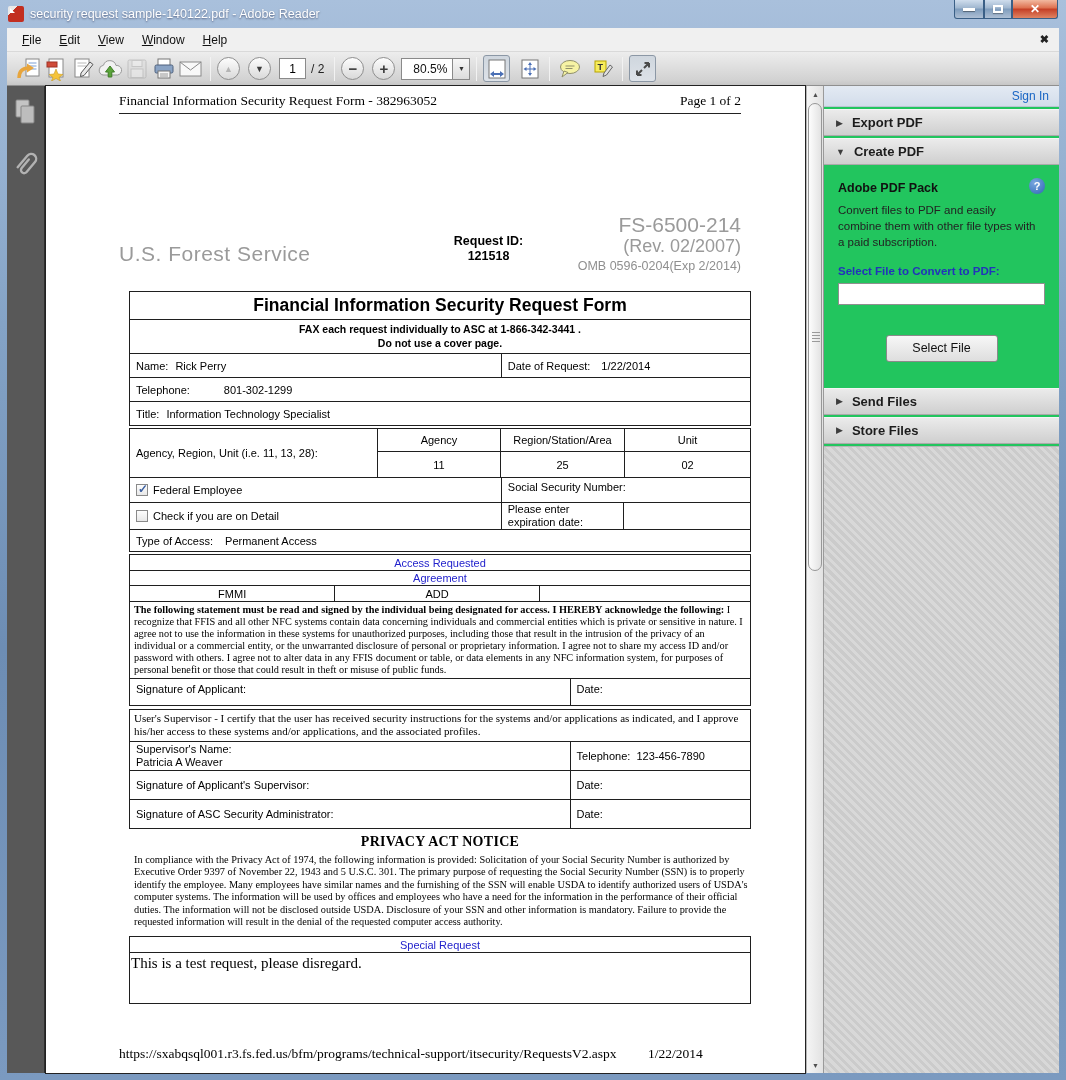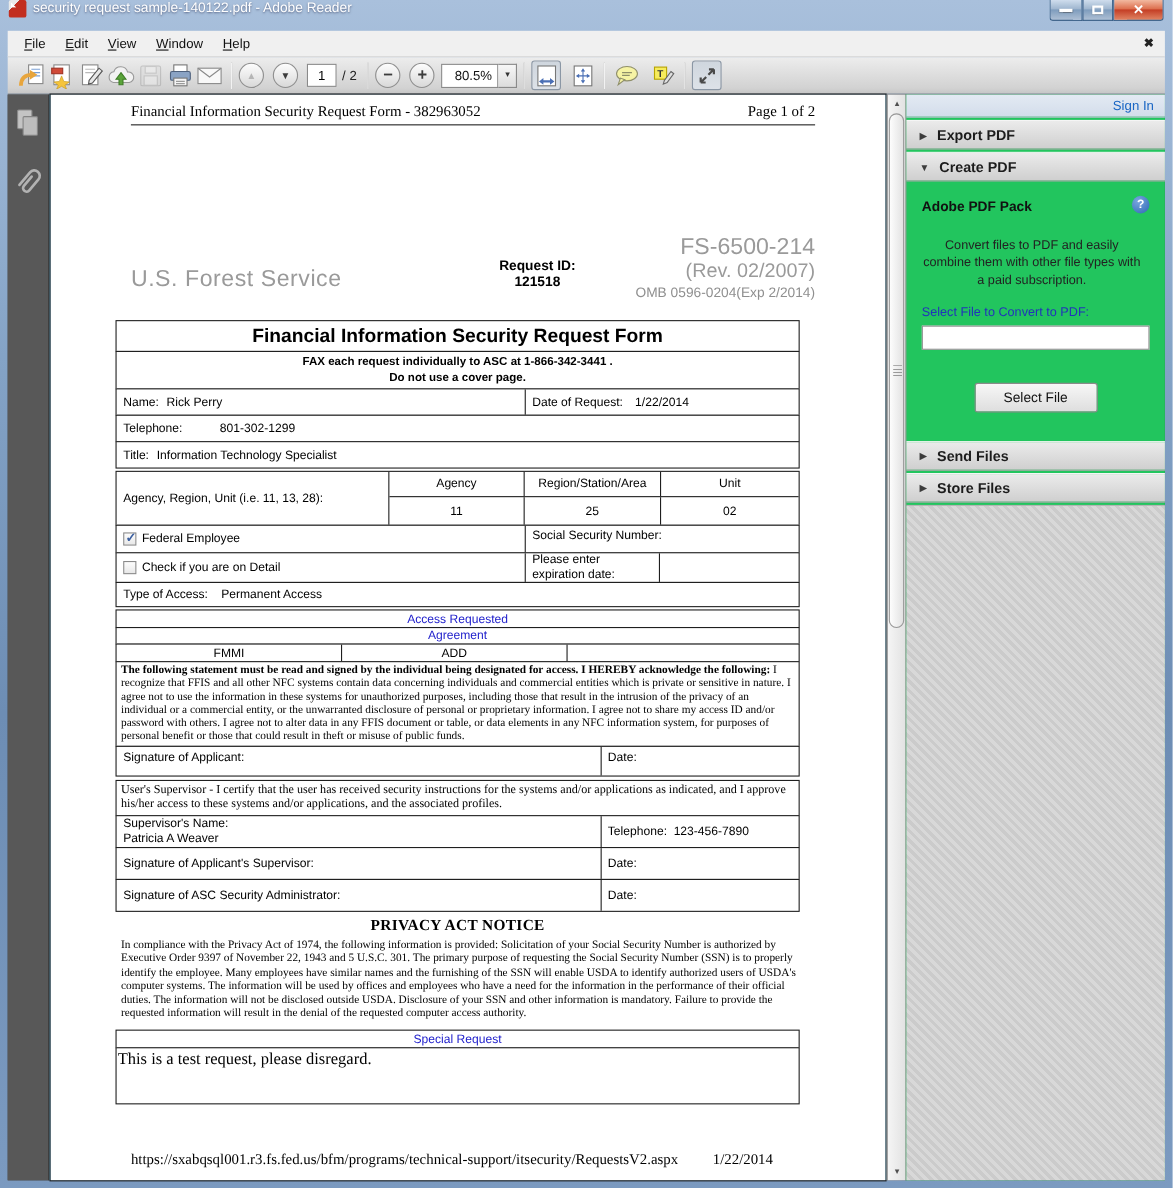--- a/index.html
+++ b/index.html
@@ -1,20 +1,20 @@
 <!DOCTYPE html>
 <html><head>
 <meta charset="utf-8">
 <style>
   * { margin:0; padding:0; box-sizing:border-box; }
   html,body { width:1066px; height:1080px; overflow:hidden; font-family:"Liberation Sans",sans-serif; }
   .win { position:absolute; inset:0;
          background:linear-gradient(180deg,#a9c0dc 0%,#84a3c6 30%,#6d8db4 60%,#7b9ac0 100%); }
   
-  .titlebar { height:28px; display:flex; align-items:flex-start; padding:0 8px; position:relative; }
+  .titlebar { height:28px; display:flex; align-items:center; padding:0 8px; position:relative; }
   .app-icon { width:16px; height:16px; margin-right:6px; position:relative;
               background:linear-gradient(135deg,#e9e9e9 0 30%, #c22e20 30%); border-radius:2px; }
   .app-icon::after { content:""; position:absolute; left:2px; top:2px; width:5px; height:5px;
               background:#fff; clip-path:polygon(0 0,100% 100%,0 100%); }
   .title-text { color:#fff; font-size:12.5px; text-shadow:0 1px 2px rgba(0,0,40,.5); }
   .win-controls { position:absolute; right:8px; top:0; display:flex; }
   .wc { height:19px; border:1px solid #3a5f86; border-top:none; display:flex; align-items:center;
         justify-content:center; color:#fff; font-size:10px;
         background:linear-gradient(180deg,#cfdded 0%,#9fb6cf 45%,#7e9cbd 50%,#aebfd4 100%); }
   .wc-min { width:30px; border-radius:0 0 0 3px; }
@@ -79,39 +79,39 @@
   .panel-header { height:27px; margin-top:2px; background:linear-gradient(180deg,#ebebeb,#cfcfcf);
               border-top:1px solid #f5f5f5; border-bottom:1px solid #aaaaaa;
               display:flex; align-items:center; padding:0 12px; gap:9px; }
   .panel-header .tri { font-size:9px; color:#3c3c3c; }
   .panel-header .ph-label { font-size:13px; font-weight:bold; color:#1c1c1c; }
   .panel-body { padding:16px 14px 18px 14px; position:relative; }
   .pack-title { font-size:12.5px; font-weight:bold; color:#111; }
   .help-icon { position:absolute; right:14px; top:13px; width:16px; height:16px; border-radius:50%;
               background:radial-gradient(circle at 35% 30%,#7aa7e0,#2d66b4); color:#fff; font-size:11px; font-weight:bold;
               display:flex; align-items:center; justify-content:center; }
-  .pack-desc { margin-top:21px; font-size:11.5px; line-height:1.38; color:#222; width:200px;text-align:center; }
-  .blue-label { margin-top:14px; font-size:11.5px; color:#2233bb; }
+  .pack-desc { margin-top:8px; font-size:11.5px; line-height:1.38; color:#222; width:200px; }
+  .blue-label { margin-top:14px; font-size:11.5px; color:#2233bb;font-weight:bold; }
   .file-input { margin-top:6px; width:207px; height:22px; border:1px solid #8f8f8f; background:#fff;
               font-family:"Liberation Sans",sans-serif; }
   .select-file-btn { display:block; margin:30px auto 6px auto; width:112px; height:27px;
               background:linear-gradient(180deg,#f7f7f7,#dedede); border:1px solid #8a8a8a; border-radius:3px;
               font-size:12.5px; color:#111; font-family:"Liberation Sans",sans-serif; }
   .hatch { flex:1; margin-top:2px; border-top:1px solid #b5b5b5;
               background:repeating-linear-gradient(45deg,#d8d8d8 0 3px,#cbcbcb 3px 6px); }
   .doc-header { position:absolute; left:73px; top:7px; width:622px; display:flex; justify-content:space-between;
               font-family:"Liberation Serif",serif; font-size:13.5px; padding-bottom:4px; border-bottom:1px solid #222; }
   .org-name { position:absolute; left:73px; top:156px; font-size:21px; color:#9a9a9a; letter-spacing:.5px; }
   .request-id { position:absolute; left:385px; top:148px; width:115px; text-align:center;
               font-size:12.5px; font-weight:bold; line-height:1.18; }
   .form-number { position:absolute; right:64px; top:128px; text-align:right; color:#9a9a9a; }
   .fn-main { font-size:21px; line-height:1.05; }
   .fn-rev { font-size:18px; line-height:1.15; }
   .fn-omb { font-size:12.5px; color:#8f8f8f; margin-top:2px; }
-  .form-wrap { position:absolute; left:59px; top:206px; width:622px; font-size:11px; }
+  .form-wrap { position:absolute; left:83px; top:206px; width:622px; font-size:11px; }
   .frow { display:flex; border:1px solid #1f1f1f; margin-top:-1px; background:#fff; }
   .fcell { padding:4px 6px; border-right:1px solid #1f1f1f; display:flex; align-items:center; }
   .fcell:last-child { border-right:none; }
   .gap2 { margin-top:2px; } .gap3 { margin-top:3px; } .gap8 { margin-top:8px; }
   .form-title { justify-content:center; font-weight:bold; font-size:17.5px; padding:3px; height:27px; }
   .fax-box { flex-direction:column; justify-content:center; font-weight:bold; font-size:10.5px;
              line-height:1.3; height:33px; text-align:center; }
   .lblgap { margin-left:7px; }
   .bluehdr { justify-content:center; color:#2222cc; font-weight:normal; padding:1px; }
   .cellcenter { justify-content:center; }

